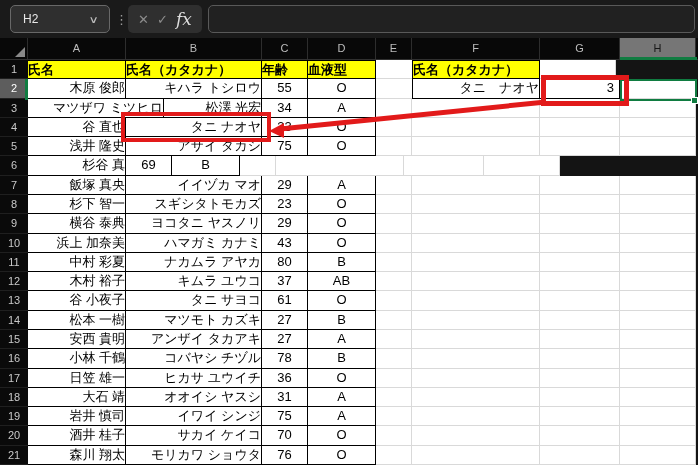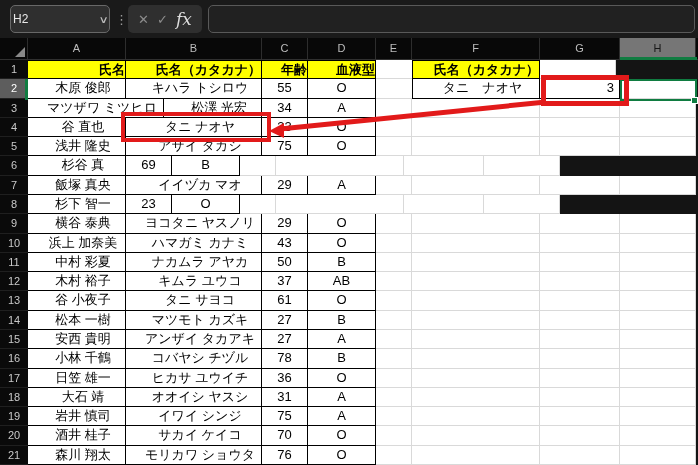--- a/index.html
+++ b/index.html
@@ -4,21 +4,21 @@
 <style>
   * { box-sizing: border-box; margin: 0; padding: 0; }
   html,body { background:#000; }
   body { font-family: "Liberation Sans", "DejaVu Sans", sans-serif; }
   .app { position:relative; width:698px; height:465px; background:#141414; overflow:hidden; }
 
   
   .topbar { position:absolute; left:0; top:0; width:698px; height:38px; background:#1a1a1a; }
   .namebox { position:absolute; left:10px; top:5px; width:100px; height:28px; background:#2f2f2f;
              border:1px solid #686868; border-radius:5px; color:#e8e8e8; font-size:12px;
-             display:flex; align-items:center; padding:0 2px; }
+             display:flex; align-items:center; padding:0 12px; }
   .namebox .nb-text { flex:1; }
   .chev { color:#bdbdbd; font-size:10px; transform:scaleX(1.4); }
   .dots { position:absolute; left:115px; top:5px; height:28px; display:flex; align-items:center;
           color:#9a9a9a; font-size:13px; }
   .fbtns { position:absolute; left:128px; top:5px; width:74px; height:28px; background:#2f2f2f;
            border-radius:5px; display:flex; align-items:center; justify-content:space-around; padding:0 6px; }
   .fbtn { font-size:13px; color:#8c8c8c; }
   .fx { color:#dedede; font-family:"DejaVu Serif", serif; font-style:italic; font-size:17px; }
   .fml { position:absolute; left:208px; top:5px; width:487px; height:28px; background:#212121;
          border:1px solid #595959; border-radius:5px; color:#e8e8e8; font-size:12px; padding:0 8px;
@@ -40,24 +40,24 @@
         line-height:19px; border-bottom:1px solid #1f1f1f; flex:none; }
   .rh.sel { background:#5d5d5d; color:#ffffff; }
   .cell { background:#fff; color:#000; font-size:13px; line-height:18.5px; flex:none;
           border-right:1px solid #d9d9d9; border-bottom:1px solid #d9d9d9;
           white-space:nowrap; overflow:hidden; }
   .c-a{width:98px;} .c-b{width:136px;} .c-c{width:46px;} .c-d{width:68px;}
   .c-e{width:36px;} .c-f{width:128px;} .c-g{width:80px;} .c-h{width:76px;}
   .tbl { border-right:1px solid #000; border-bottom:1px solid #000; }
   .bl { border-left:1px solid #000; }
   .nr { border-right:none; }
-  .lt { text-align:center; padding-left:13px; }
+  .lt { text-align:right; padding-left:13px; }
   .ctr { text-align:center; }
   .rt { text-align:right; padding-right:5px; }
-  .hdr { background:#ffff00; font-weight:bold; text-align:right; border-top:1px solid #000; }
+  .hdr { background:#ffff00; font-weight:bold; text-align:left; border-top:1px solid #000; }
 
   
   .ov { position:absolute; pointer-events:none; }
   .sel-underline { left:620px; top:57px; width:77px; height:3px; background:#107c41; }
   .row2-marker { left:25px; top:79px; width:3px; height:21px; background:#107c41; }
   .h2-sel { left:620px; top:79px; width:77px; height:22px; border:2px solid #107c41; }
   .fill-handle { position:absolute; left:691px; top:97px; width:7px; height:7px;
                  background:#107c41; border:1px solid #fff; pointer-events:auto; }
   .box-b4 { left:121px; top:112px; width:150px; height:30px; border:4px solid #e21a1a; }
   .box-g2 { left:541px; top:75px; width:88px; height:31px; border:5px solid #e21a1a; }
@@ -173,20 +173,21 @@
           <div class="cell c-c tbl ctr">29</div>
           <div class="cell c-d tbl ctr">A</div>
           <div class="cell c-e"></div>
           <div class="cell c-f"></div>
           <div class="cell c-g"></div>
           <div class="cell c-h"></div>
         </div>
         <div class="row">
           <div class="rh">8</div>
           <div class="cell c-a tbl lt">杉下 智一</div>
+          <div class="cell c-b tbl lt">スギシタトモカズ</div>
           <div class="cell c-c tbl ctr">23</div>
           <div class="cell c-d tbl ctr">O</div>
           <div class="cell c-e"></div>
           <div class="cell c-f"></div>
           <div class="cell c-g"></div>
           <div class="cell c-h"></div>
         </div>
         <div class="row">
           <div class="rh">9</div>
           <div class="cell c-a tbl lt">横谷 泰典</div>
@@ -206,21 +207,21 @@
           <div class="cell c-d tbl ctr">O</div>
           <div class="cell c-e"></div>
           <div class="cell c-f"></div>
           <div class="cell c-g"></div>
           <div class="cell c-h"></div>
         </div>
         <div class="row">
           <div class="rh">11</div>
           <div class="cell c-a tbl lt">中村 彩夏</div>
           <div class="cell c-b tbl lt">ナカムラ アヤカ</div>
-          <div class="cell c-c tbl ctr">50</div>
+          <div class="cell c-c tbl ctr">80</div>
           <div class="cell c-d tbl ctr">B</div>
           <div class="cell c-e"></div>
           <div class="cell c-f"></div>
           <div class="cell c-g"></div>
           <div class="cell c-h"></div>
         </div>
         <div class="row">
           <div class="rh">12</div>
           <div class="cell c-a tbl lt">木村 裕子</div>
           <div class="cell c-b tbl lt">キムラ ユウコ</div>

